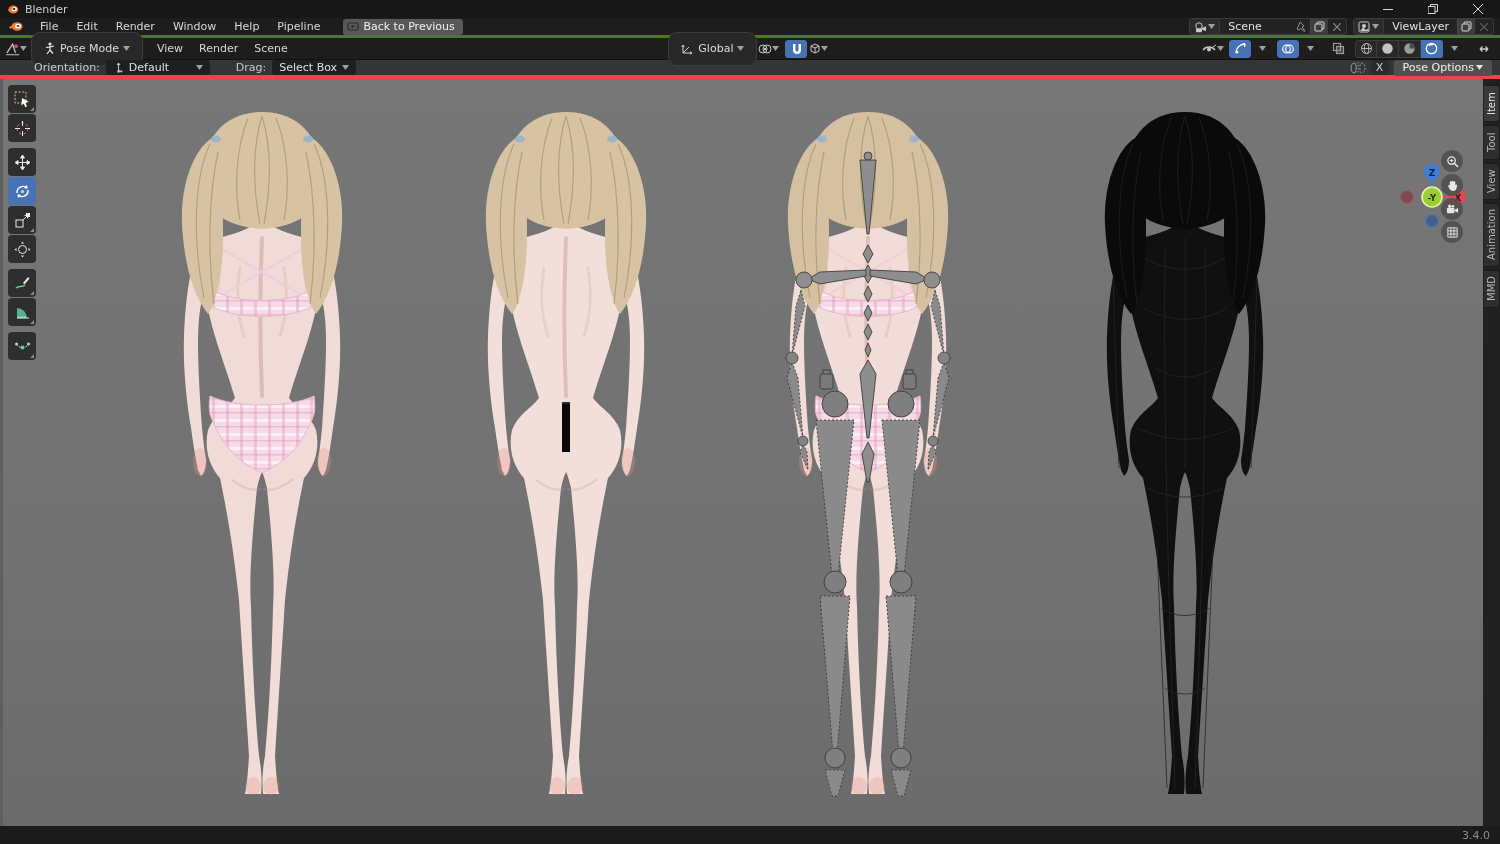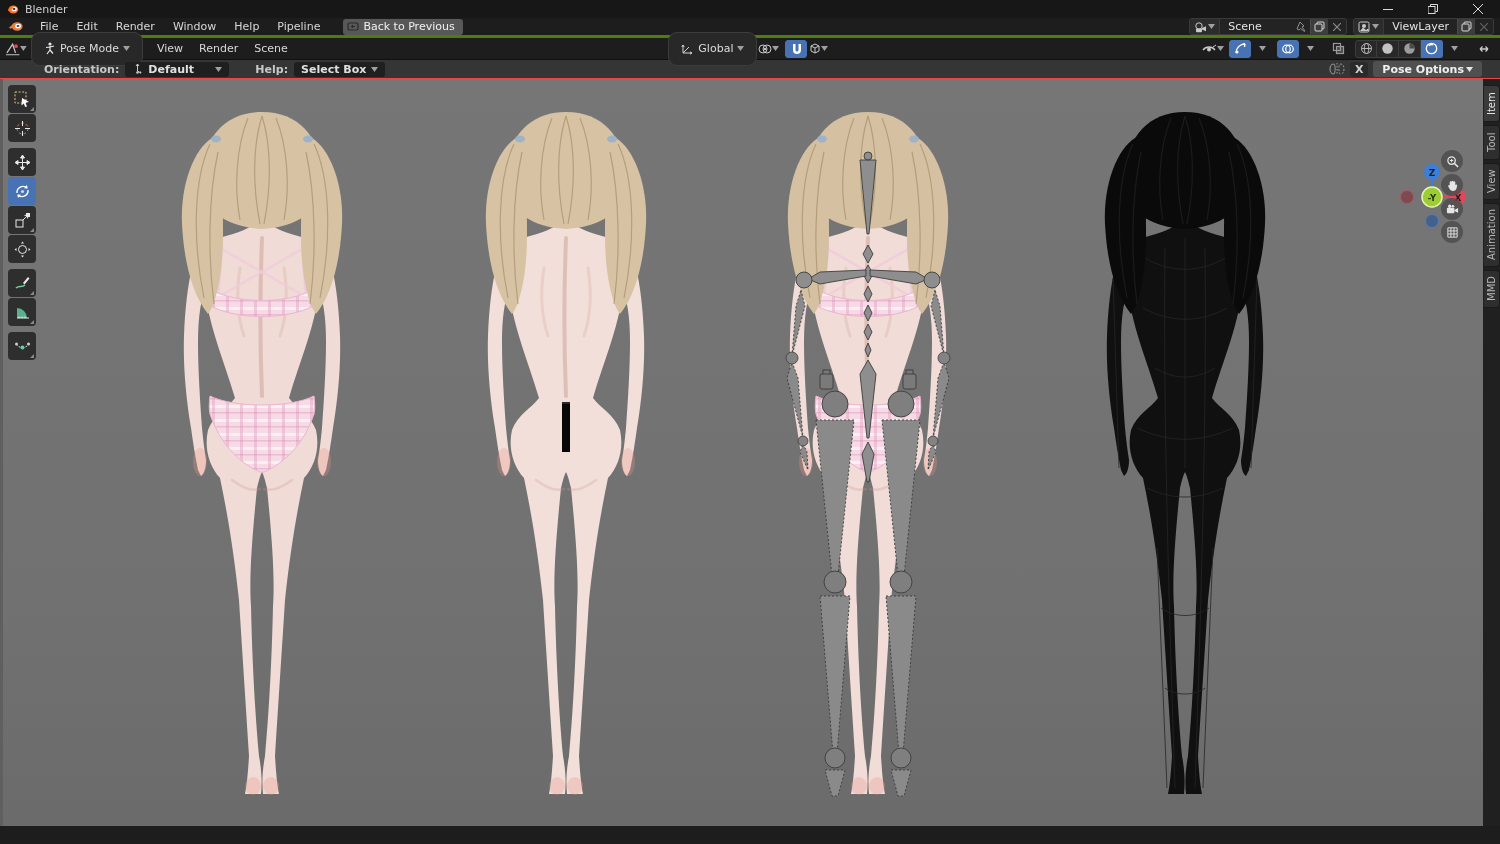--- a/index.html
+++ b/index.html
@@ -35,21 +35,21 @@
   .hdr-flat { background:transparent; border:none; }
   .hdr-menu { padding:2px 8px; border-radius:3px; color:#d8d8d8; }
   .icon-blue { background:#4772b3 !important; border-color:#4772b3 !important; }
   .grp { display:flex; align-items:center; }
   .grp .hdr-icon-btn { border-radius:0; border-left-width:0; }
   .grp .hdr-icon-btn:first-child { border-radius:3px 0 0 3px; border-left-width:1px; }
   .grp .hdr-icon-btn:last-child { border-radius:0 3px 3px 0; }
   .spacer { flex:1; }
 
   
-  .toolbar-settings { height:19px; background:#353535; border-bottom:1px solid #ef4444; display:flex; align-items:center; padding:0 18px;font-weight:bold; }
+  .toolbar-settings { height:19px; background:#353535; border-bottom:4px solid #ef4444; display:flex; align-items:center; padding:0 8px; }
   .ts-label { color:#c8c8c8; margin:0 6px 0 26px; }
   .ts-pill { height:15px; background:#1f1f1f; border-radius:3px; display:flex; align-items:center; gap:5px; padding:0 7px; color:#e0e0e0; }
   .ts-right { margin-left:auto; display:flex; align-items:center; gap:5px; }
   .ts-x { height:15px; width:18px; background:#2a2a2a; border-radius:3px; display:flex; align-items:center; justify-content:center; color:#cfcfcf; }
   .ts-pose { height:16px; background:#505050; border-radius:3px; display:flex; align-items:center; gap:2px; padding:0 9px; color:#f0f0f0; }
 
   
   .viewport { position:absolute; top:79px; left:0; right:0; bottom:18px; background:linear-gradient(#767676,#717171 70%,#6b6b6b); overflow:hidden; }
   .vp-left-edge { position:absolute; left:0; top:0; bottom:0; width:3px; background:#5f5f5f; }
 
@@ -408,21 +408,21 @@
     <div class="ts-pill" style="min-width:104px">
       <svg width="11" height="12" viewBox="0 0 11 12">
           <path d="M5.5,1 L5.5,8 M5.5,1 L4,3 M5.5,1 L7,3 M5.5,8 L9,10 M9,10 L7.5,9.6 M9,10 L8.6,8.5" stroke="#c9c9c9" fill="none"></path>
           <circle cx="5.5" cy="9.5" r="1.3" fill="#c9c9c9"></circle>
         </svg>
       <span>Default</span>
       <svg class="chev" style="margin-left:auto" viewBox="0 0 7 5">
           <path d="M0,0 L7,0 L3.5,5 Z"></path>
         </svg>
     </div>
-    <span class="ts-label">Help:</span>
+    <span class="ts-label">Drag:</span>
     <div class="ts-pill">
       <span>Select Box</span>
       <svg class="chev" viewBox="0 0 7 5">
           <path d="M0,0 L7,0 L3.5,5 Z"></path>
         </svg>
     </div>
     <div class="ts-right">
       <svg width="16" height="12" viewBox="0 0 16 12">
           <path d="M5,1 C2,1 1,3 1,6 C1,9 2,11 5,11 C6.5,10 6.5,2 5,1 Z" fill="none" stroke="#9a9a9a"></path>
           <path d="M11,1 C14,1 15,3 15,6 C15,9 14,11 11,11 C9.5,10 9.5,2 11,1 Z" fill="none" stroke="#9a9a9a" stroke-dasharray="2 1.5"></path>
@@ -631,14 +631,17 @@
 
     <div class="tabstrip">
       <div class="vtab active" style="top:6px; height:37px;">Item</div>
       <div class="vtab" style="top:46px; height:35px;">Tool</div>
       <div class="vtab" style="top:84px; height:37px;">View</div>
       <div class="vtab" style="top:124px; height:64px;">Animation</div>
       <div class="vtab" style="top:191px; height:38px;">MMD</div>
     </div>
   </div>
 
+  <div class="statusbar">
+    <span class="version">3.4.0</span>
+  </div>
 
 </div>
 
 </body></html>

